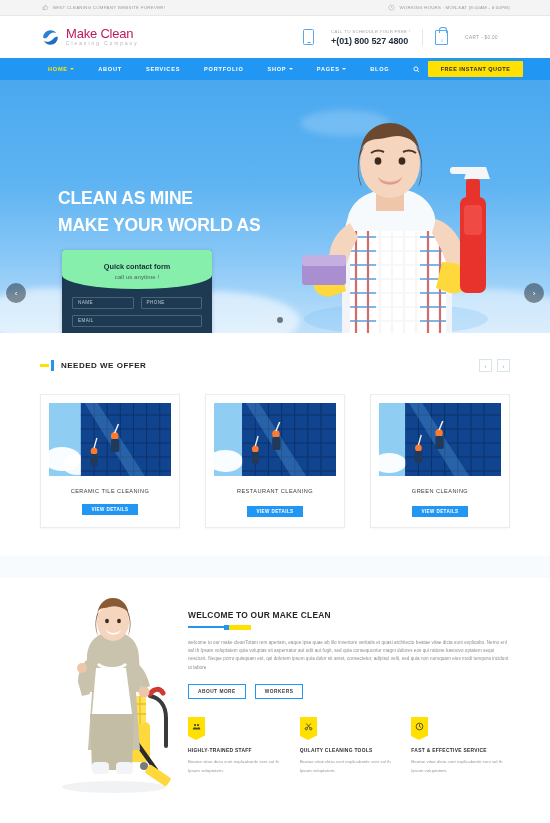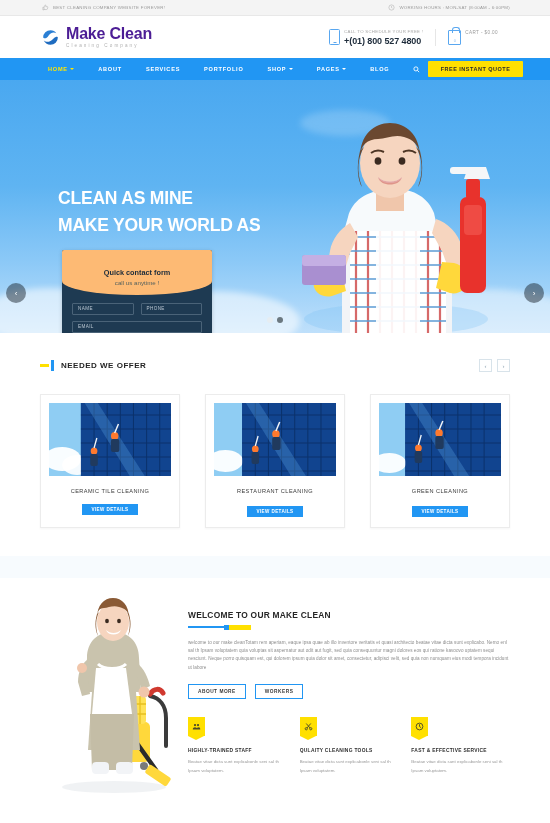--- a/index.html
+++ b/index.html
@@ -15,24 +15,24 @@
     color: #9a9a9a;
   }
   .topbar .left { margin-left: 42px; display: flex; align-items: center; gap: 4px; }
   .topbar .right { margin-left: auto; margin-right: 40px; display: flex; align-items: center; gap: 4px; }
   .tiny-ico { width: 7px; height: 7px; color: #b4b4b4; display: block; }
   
   .header { height: 42px; background: #fff; display: flex; align-items: center; padding: 0 40px; }
   .logo { display: flex; align-items: center; gap: 5px; }
   .logo-mark { width: 21px; height: 21px; position: relative; }
   .logo-text { line-height: 1; }
-  .logo-title { font-size: 16px; font-weight: bold; color: #4c1d95; letter-spacing: -.2px; }
+  .logo-title { font-size: 13px; font-weight: normal; color: #be185d; letter-spacing: -.2px; }
   .logo-sub { font-size: 4.6px; color: #b0b0b0; letter-spacing: 2.1px; margin-top: 2px; }
   .hdr-right { margin-left: auto; display: flex; align-items: center; }
-  .hdr-block { display: flex; gap: 4px; padding: 0 12px; }
+  .hdr-block { display: flex; align-items: center; gap: 17px; padding: 0 12px; }
   .hdr-block.divider { border-right: 1px solid #e6e6e6; }
   .phone-ico { width: 11px; height: 16px; border: 1px solid #59a7f0; border-radius: 1.5px; position: relative; }
   .phone-ico::after { content:""; position:absolute; left:50%; transform:translateX(-50%); bottom:1px; width:3px; height:1px; background:#59a7f0; }
   .hdr-lbl { font-size: 4.3px; color: #a6a6a6; letter-spacing: .3px; }
   .hdr-num { font-size: 9px; font-weight: bold; color: #1d2b3a; letter-spacing: -.1px; margin-top: 2px; }
   .cart-ico { width: 13px; height: 15px; border: 1px solid #59a7f0; border-radius: 1px; position: relative; }
   .cart-ico::before { content:""; position:absolute; top:-3.5px; left:3px; width:6px; height:5px; border:1px solid #59a7f0; border-bottom:none; border-radius:3px 3px 0 0; }
   .cart-ico span { position:absolute; bottom:1px; left:0; right:0; text-align:center; font-size:4px; color:#8fbff0; }
   .cart-lbl { font-size: 4.6px; color: #9b9b9b; letter-spacing: .4px; }
   
@@ -48,21 +48,21 @@
   }
   
   .hero { height: 253px; position: relative; overflow: hidden;
           background: linear-gradient(180deg,#4aa8f0 0%,#5fb4f2 42%,#8cc9f7 72%,#bfe0fb 100%); }
   .cloud { position: absolute; background: rgba(255,255,255,.55); border-radius: 50%; filter: blur(3px); }
   .hero-title { position: absolute; left: 58px; top: 105px; font-size: 17.5px; font-weight: bold;
                 color: #fff; line-height: 1.52; letter-spacing: -.2px; }
   .hero-woman { position: absolute; right: 38px; bottom: 0; width: 248px; height: 228px; }
   .form-card { position: absolute; left: 62px; top: 170px; width: 150px; background: #1e3a52; border-radius: 2px;
                box-shadow: 0 1px 4px rgba(0,0,0,.18); overflow: hidden; }
-  .form-head { background: #fdba74; padding: 18px 0 9px; text-align: center; border-radius: 0 0 50% 50%/0 0 14px 14px; }
+  .form-head { background: #86efac; padding: 12px 0 9px; text-align: center; border-radius: 0 0 50% 50%/0 0 14px 14px; }
   .form-head h4 { font-size: 7.3px; color: #1b2b3a; font-weight: bold; }
   .form-head p { font-size: 6.2px; color: #55615d; margin-top: 1.5px; }
   .form-body { padding: 8px 10px 10px; }
   .frow { display: flex; gap: 7px; margin-bottom: 6px; }
   .finput { border: 1px solid #4a6378; background: transparent; height: 12px; border-radius: 1px;
             font-size: 4.6px; color: #b9c6d1; padding: 0 5px; font-family: "Liberation Sans", sans-serif;
             letter-spacing: .4px; display: flex; align-items: center; }
   .finput.half { flex: 1; }
   .finput.full { width: 100%; margin-bottom: 6px; }
   .ftext { border: 1px solid #4a6378; height: 28px; border-radius: 1px; font-size: 4.6px; color: #b9c6d1;

